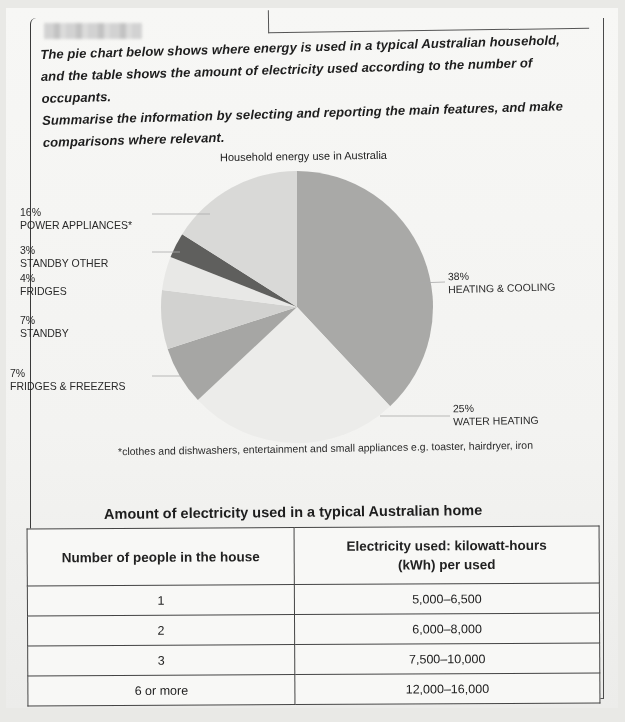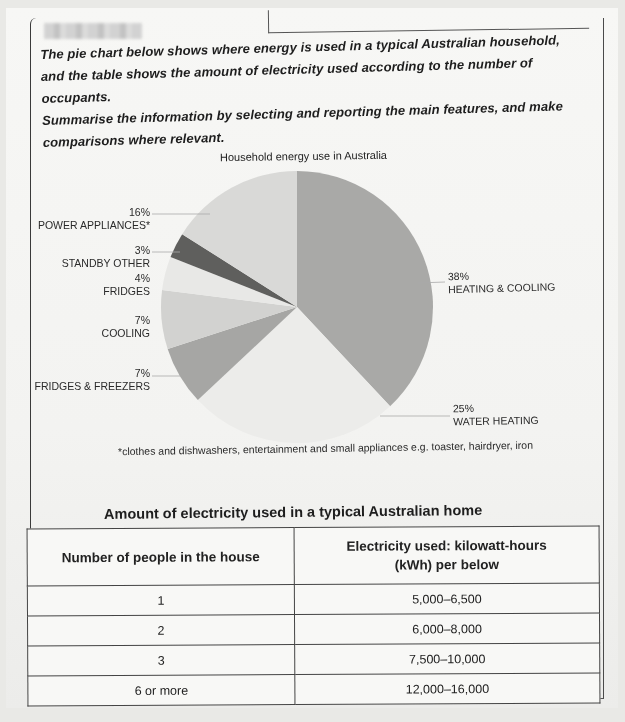--- a/index.html
+++ b/index.html
@@ -41,21 +41,21 @@
     .prompt p + p { margin-top: 0; }
     .chart-title {
       position: absolute; left: 220px; top: 150px;
       font-size: 11px; color: #222;
       transform: rotate(-0.8deg);
     }
     .pie-wrap { position: absolute; left: 160px; top: 170px; width: 290px; height: 275px; }
     .lbl {
       position: absolute; font-size: 10.5px; line-height: 13px; color: #2a2a2a;
     }
-    .lbl.left { text-align: right; }
+    .lbl.left { }
     .lbl.right { text-align: left; }
     .footnote {
       position: absolute; left: 118px; top: 442px; font-size: 10.5px; color: #2a2a2a;
       transform: rotate(-0.9deg);
     }
     .table-title {
       position: absolute; left: 104px; top: 504px;
       font-size: 14.5px; font-weight: bold; color: #1e1e1e;
       transform: rotate(-0.6deg);
     }
@@ -118,21 +118,21 @@
 <div class="lbl left" style="left:20px;top:244px;width:130px;">
   <div>3%</div>
   <div>STANDBY OTHER</div>
 </div>
 <div class="lbl left" style="left:20px;top:272px;width:130px;">
   <div>4%</div>
   <div>FRIDGES</div>
 </div>
 <div class="lbl left" style="left:20px;top:314px;width:130px;">
   <div>7%</div>
-  <div>COOLING</div>
+  <div>STANDBY</div>
 </div>
 <div class="lbl left" style="left:10px;top:367px;width:140px;">
   <div>7%</div>
   <div>FRIDGES &amp; FREEZERS</div>
 </div>
 <div class="lbl right" style="left:448px;top:268px;width:170px;transform:rotate(-1.5deg);">
   <div>38%</div>
   <div>HEATING &amp; COOLING</div>
 </div>
 <div class="lbl right" style="left:453px;top:401px;width:150px;transform:rotate(-1deg);">
@@ -143,21 +143,21 @@
 <div class="footnote">*clothes and dishwashers, entertainment and small appliances e.g. toaster, hairdryer, iron</div>
 
 <div class="table-title">Amount of electricity used in a typical Australian home</div>
 
 <table class="energy">
   <thead>
     <tr>
       <th>Number of people in the house</th>
       <th>
         <span>Electricity used: kilowatt-hours</span><br>
-        <span>(kWh) per below</span>
+        <span>(kWh) per used</span>
       </th>
     </tr>
   </thead>
   <tbody>
     <tr>
       <td>1</td>
       <td>5,000–6,500</td>
     </tr>
     <tr>
       <td>2</td>

